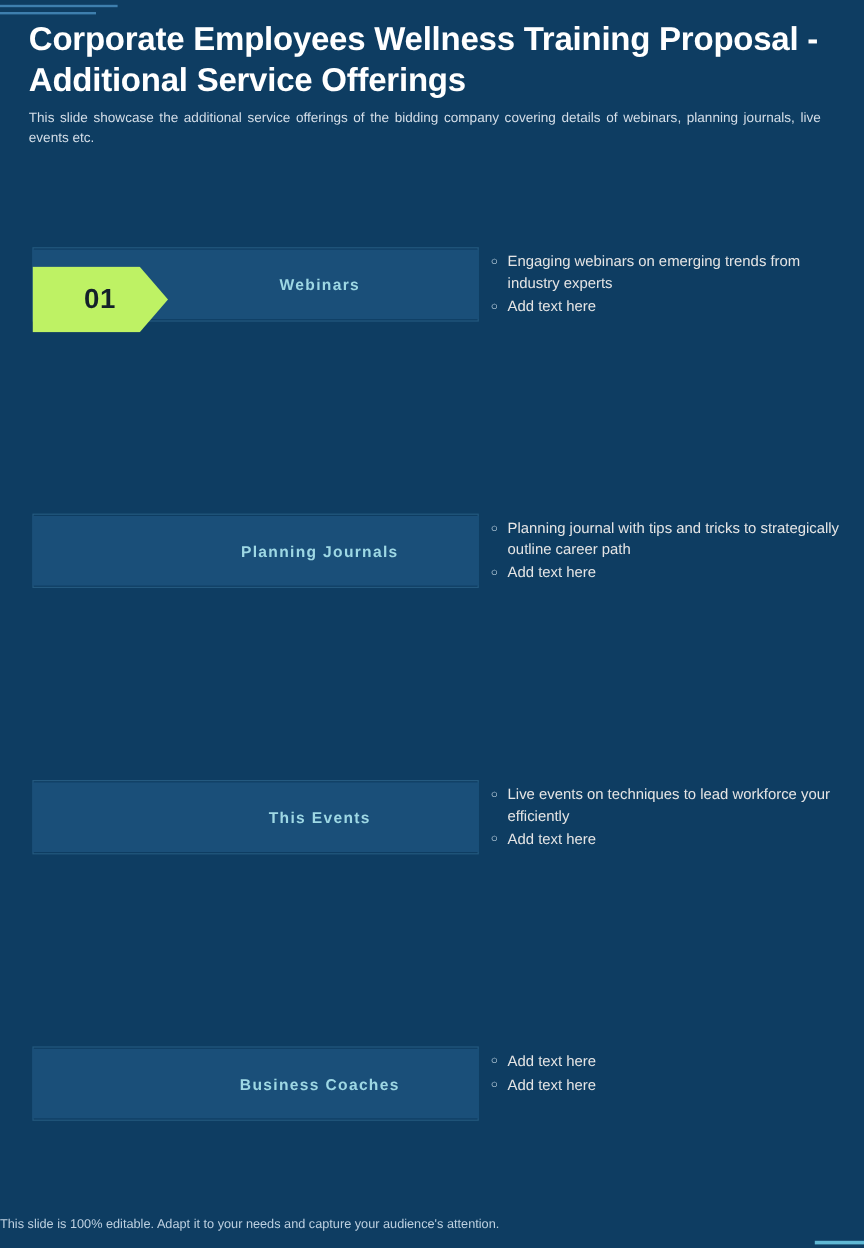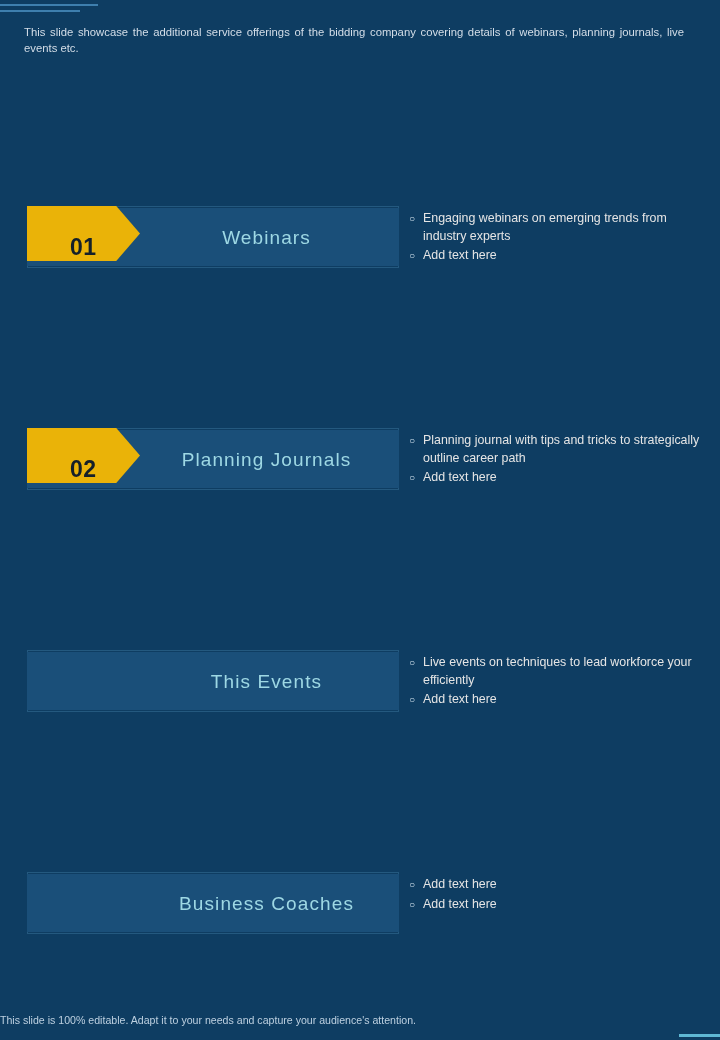--- a/index.html
+++ b/index.html
@@ -81,50 +81,50 @@
     top: 4px;
     width: 372px;
     height: 62px;
     border: 1px solid #24597f;
     box-sizing: border-box;
   }
 
   .chevron {
     position: absolute;
     left: 27px;
-    top: 4px;
+    top: 20px;
     width: 113px;
     height: 55px;
-    background: #eab308;
+    background: #bef264;
     -webkit-clip-path: polygon(0 0, 79% 0, 100% 50%, 79% 100%, 0 100%);
     clip-path: polygon(0 0, 79% 0, 100% 50%, 79% 100%, 0 100%);
     display: flex;
-    align-items: flex-end;
+    align-items: center;
     justify-content: flex-start;
   }
   .chevron-num {
     color: #14202a;
     font-size: 23px;
     font-weight: bold;
     margin-left: 43px;
     letter-spacing: 0.5px;
   }
 
   .row-label {
     position: absolute;
     left: 140px;
     top: 8px;
     width: 259px;
     height: 55px;
     display: flex;
     align-items: center;
     justify-content: center;
     color: #9ed8e4;
-    font-size: 19px;
-    font-weight: normal;
+    font-size: 13px;
+    font-weight: bold;
     letter-spacing: 1.1px;
     text-align: center;
     box-sizing: border-box;
     padding-right: 6px;
   }
 
   
   .bullets {
     position: absolute;
     left: 409px;
@@ -170,20 +170,21 @@
 </style>
 </head>
 <body>
 
 <div class="deco-lines">
   <div class="deco-line deco-line-1"></div>
   <div class="deco-line deco-line-2"></div>
 </div>
 
 <div class="header">
+  <h1 class="title">Corporate Employees Wellness Training Proposal - Additional Service Offerings</h1>
   <p class="subtitle">This slide showcase the additional service offerings of the bidding company covering details of webinars, planning journals, live events etc.</p>
 </div>
 
 <div class="row row-1">
   <div class="band-inner-line"></div>
   <div class="band"></div>
   <div class="chevron">
     <span class="chevron-num">01</span>
   </div>
   <div class="row-label">Webinars</div>
@@ -195,23 +196,20 @@
     <div class="bullet">
       <span class="bullet-marker">○</span>
       <span class="bullet-text">Add text here</span>
     </div>
   </div>
 </div>
 
 <div class="row row-2">
   <div class="band-inner-line"></div>
   <div class="band"></div>
-  <div class="chevron">
-    <span class="chevron-num">02</span>
-  </div>
   <div class="row-label">Planning Journals</div>
   <div class="bullets">
     <div class="bullet">
       <span class="bullet-marker">○</span>
       <span class="bullet-text">Planning journal with tips and tricks to strategically outline career path</span>
     </div>
     <div class="bullet">
       <span class="bullet-marker">○</span>
       <span class="bullet-text">Add text here</span>
     </div>

